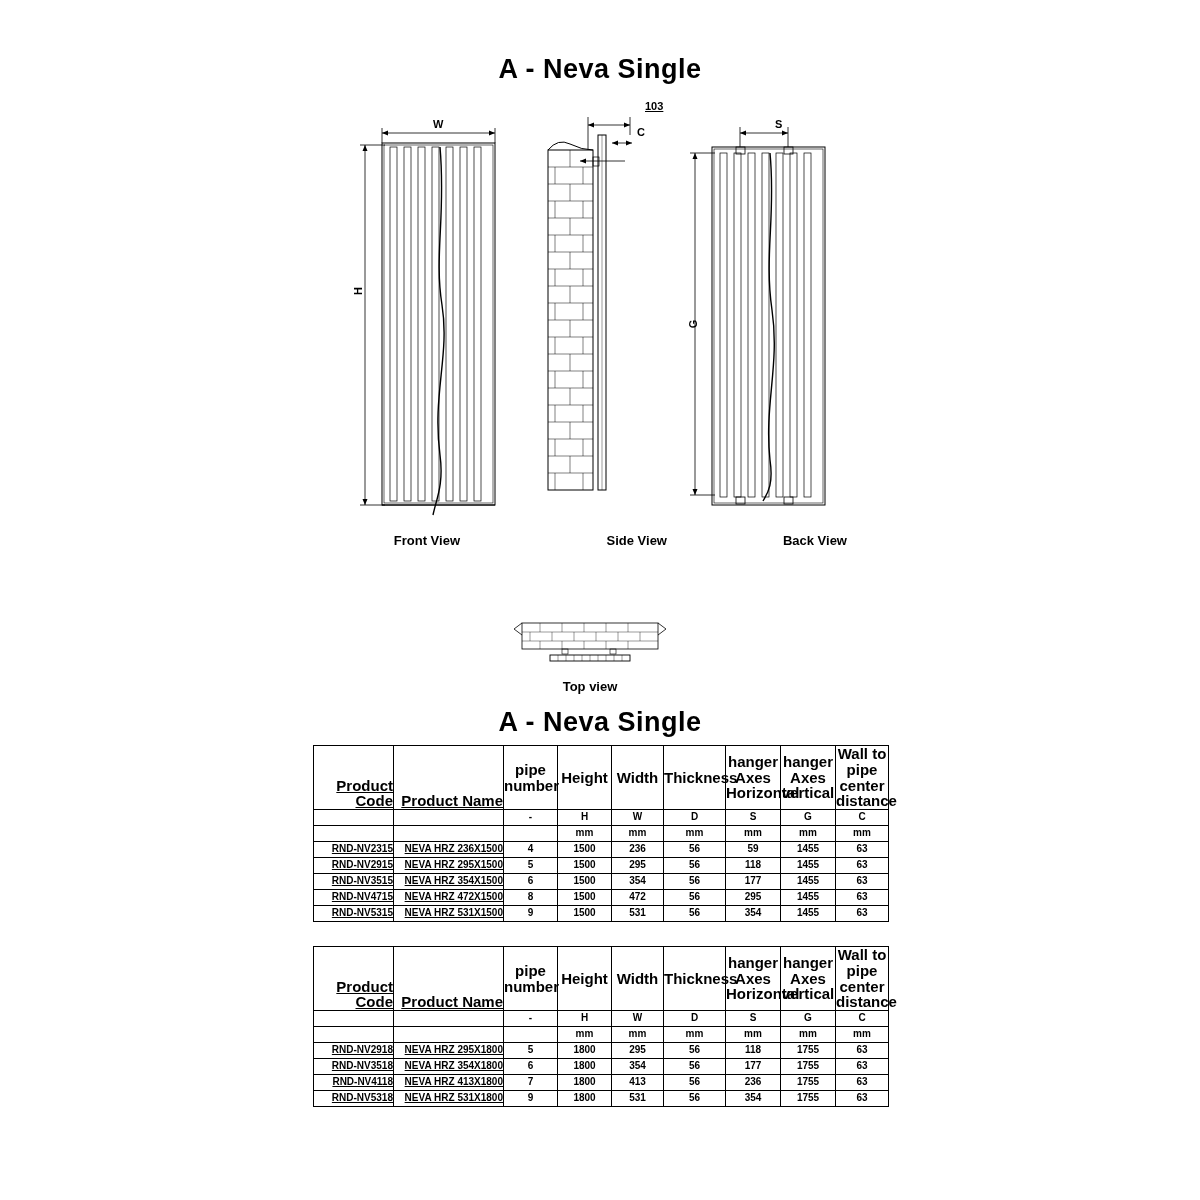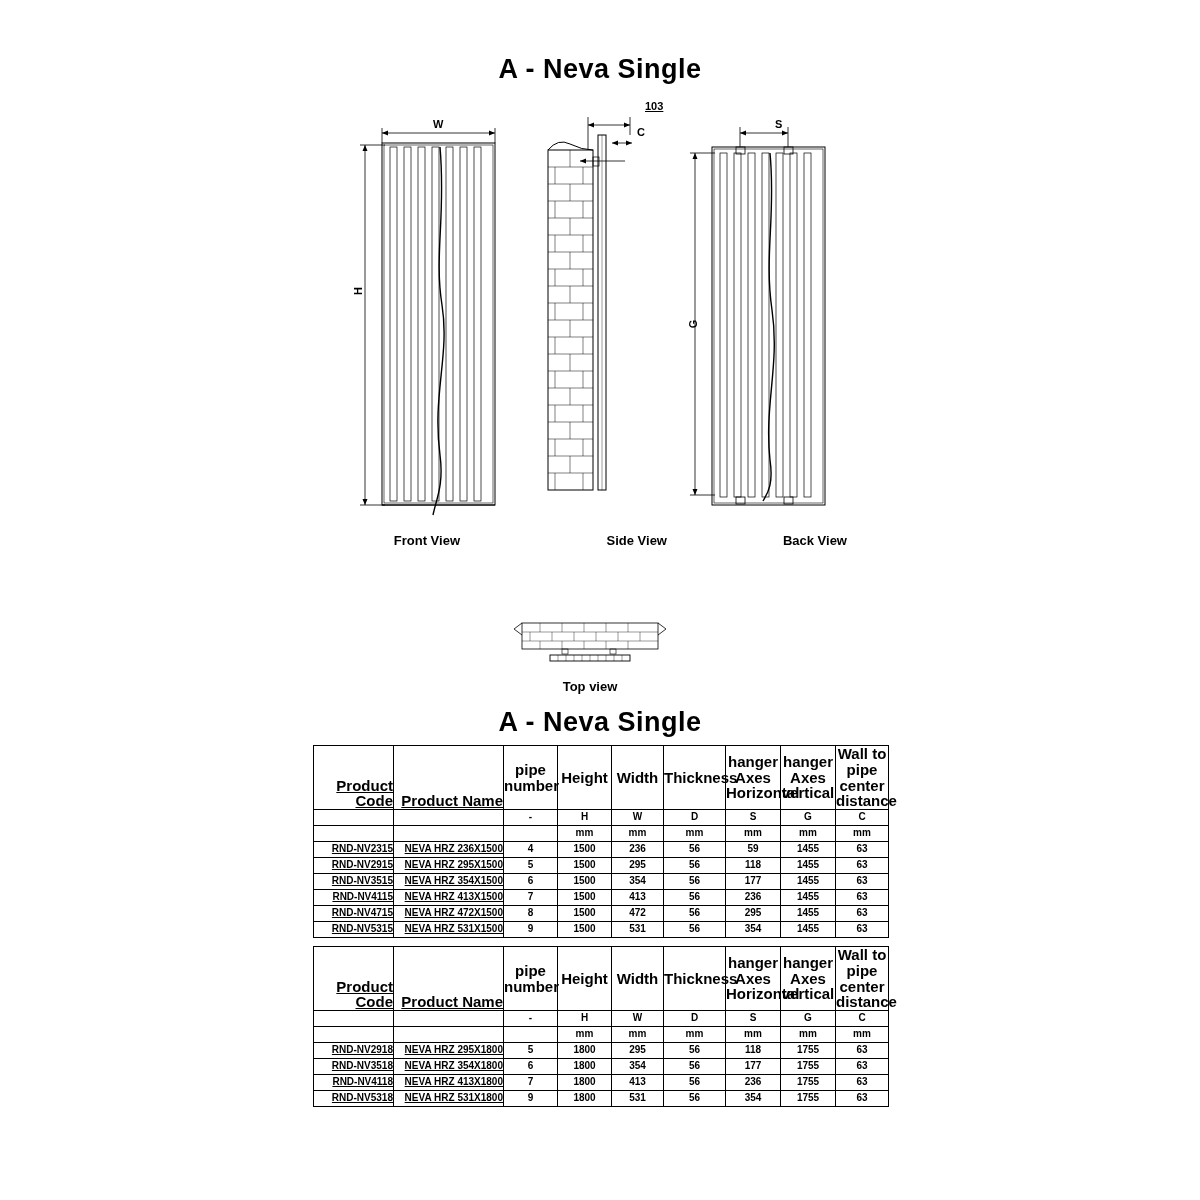--- a/index.html
+++ b/index.html
@@ -401,31 +401,20 @@
         <td class="lbl-left">NEVA HRZ 354X1500</td>
         <td>6</td>
         <td>1500</td>
         <td>354</td>
         <td>56</td>
         <td>177</td>
         <td>1455</td>
         <td>63</td>
       </tr>
       <tr>
-        <td class="lbl-left">RND-NV4115</td>
-        <td class="lbl-left">NEVA HRZ 413X1500</td>
-        <td>7</td>
-        <td>1500</td>
-        <td>413</td>
-        <td>56</td>
-        <td>236</td>
-        <td>1455</td>
-        <td>63</td>
-      </tr>
-      <tr>
         <td class="lbl-left">RND-NV4715</td>
         <td class="lbl-left">NEVA HRZ 472X1500</td>
         <td>8</td>
         <td>1500</td>
         <td>472</td>
         <td>56</td>
         <td>295</td>
         <td>1455</td>
         <td>63</td>
       </tr>

